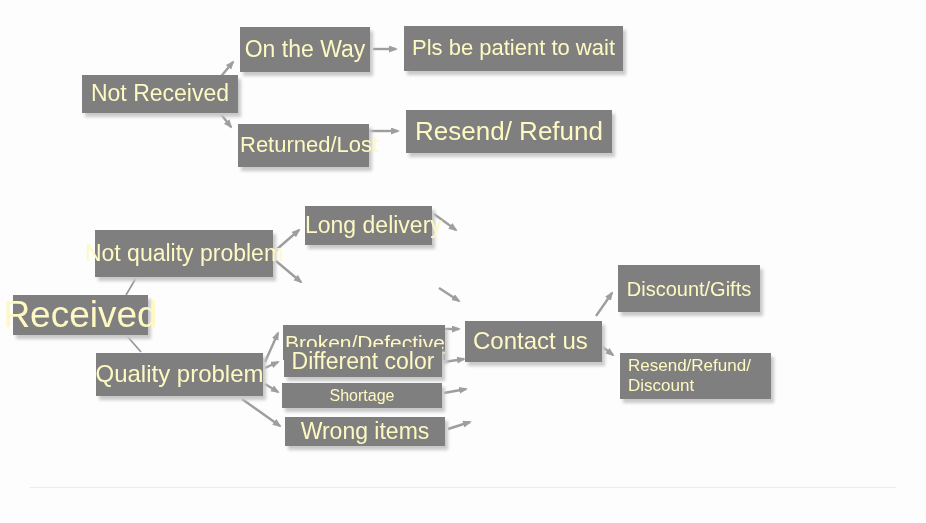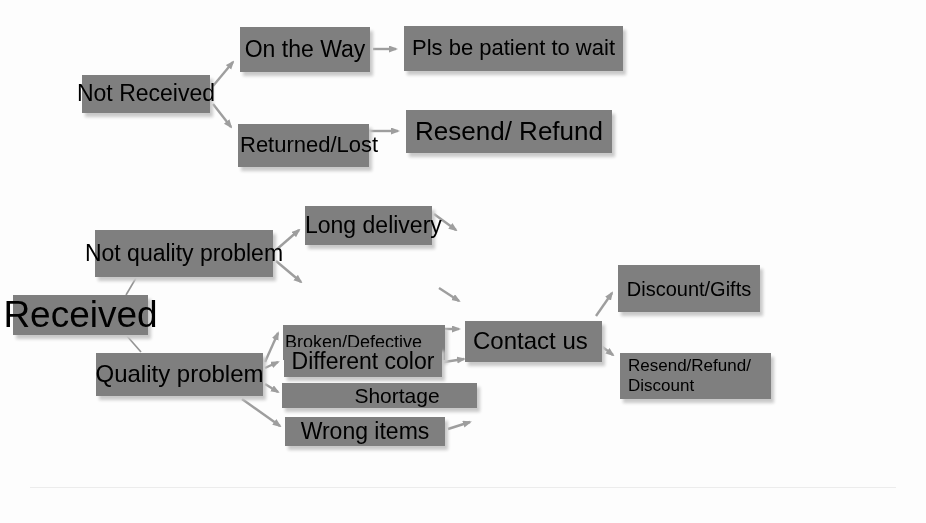--- a/index.html
+++ b/index.html
@@ -6,45 +6,45 @@
   .canvas{
     position:relative;
     width:926px;height:523px;
     background:#fdfdfd;
     overflow:hidden;
     font-family:"Liberation Sans", sans-serif;
   }
   .node{
     position:absolute;
     background:#7f7f7f;
-    color:#000000;
+    color:#fef9c3;
     display:flex;
     align-items:center;
     justify-content:center;
     box-shadow:3px 4px 3px #c9c9c9;
     white-space:nowrap;
     line-height:1.1;
   }
   .edges{position:absolute;left:0;top:0;pointer-events:none;}
   .left{justify-content:flex-start;margin-top:12px;}
   .pre{white-space:pre-line;}
   
-  .n0 {left:82px;  top:75px;  width:128px; height:38px; font-size:23px;}
+  .n0 {left:82px;  top:75px;  width:156px; height:38px; font-size:23px;}
   .n1 {left:240px; top:27px;  width:130px; height:45px; font-size:23px;}
   .n2 {left:404px; top:26px;  width:219px; height:45px; font-size:22px;}
   .n3 {left:238px; top:112px; width:129px; height:43px; font-size:22px; padding-left:2px;}
   .n4 {left:406px; top:110px; width:206px; height:43px; font-size:26px;}
   .n5 {left:13px;  top:295px; width:135px; height:40px; font-size:37px;}
   .n6 {left:95px;  top:230px; width:178px; height:47px; font-size:23px;}
   .n7 {left:305px; top:194px; width:127px; height:39px; font-size:23px;}
   .n8 {left:307px; top:262px; width:130px; height:41px; font-size:23px; padding-left:5px;}
   .n9 {left:96px;  top:353px; width:167px; height:43px; font-size:24px;}
-  .n10{left:283px; top:313px; width:160px; height:35px; font-size:18px; padding-left:2px;text-decoration:underline;}
+  .n10{left:283px; top:313px; width:160px; height:35px; font-size:21px; padding-left:2px;text-decoration:underline;}
   .n11{left:284px; top:347px; width:158px; height:30px; font-size:23px;}
-  .n12{left:282px; top:383px; width:160px; height:25px; font-size:21px;padding-left:35px;}
+  .n12{left:282px; top:383px; width:160px; height:25px; font-size:16px;}
   .n13{left:285px; top:417px; width:160px; height:29px; font-size:23px;}
   .n14{left:465px; top:309px; width:129px; height:41px; font-size:24px; padding-left:8px;}
   .n15{left:618px; top:265px; width:142px; height:47px; font-size:20px;}
   .n16{left:620px; top:341px; width:143px; height:46px; font-size:17px; padding-left:8px; line-height:1.2;}
   .faint-line{
     position:absolute; left:30px; top:487px; width:866px; height:1px;
     background:#ececec;
   }
 </style>
 </head>

